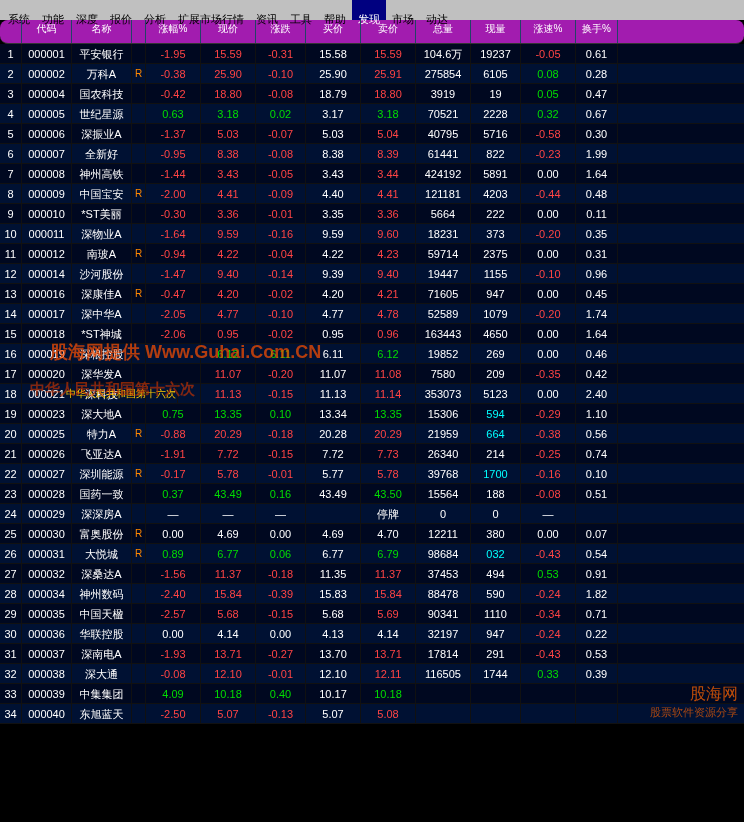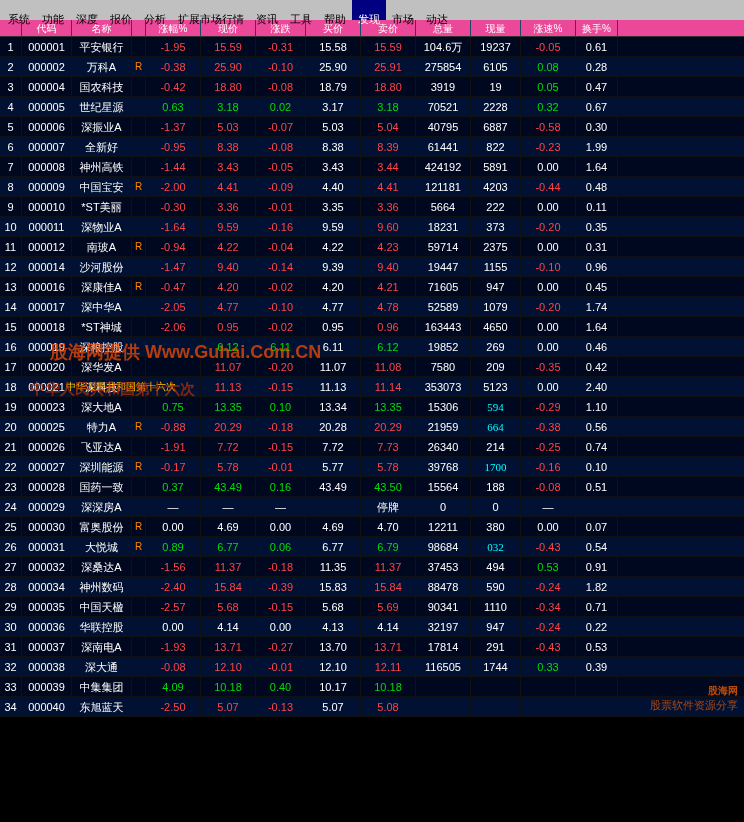--- a/index.html
+++ b/index.html
@@ -58,23 +58,24 @@
     
     .table-container {
       background: #000;
       overflow: hidden;
     }
 
     
     .tbl-header {
       display: grid;
       grid-template-columns: 22px 50px 60px 14px 55px 55px 50px 55px 55px 55px 50px 55px 42px;
-      background: #ec4899;
+      background: #a21caf;
       border-bottom: 1px solid #333;
-      height: 17px;
+      height: 24px;
+      border-radius: 8px;
     }
     .tbl-header > div {
       color: #fff;
       font-size: 10px;
       text-align: center;
       line-height: 17px;
       border-right: 1px solid #224466;
       overflow: hidden;
       white-space: nowrap;
     }
@@ -94,21 +95,21 @@
       line-height: 20px;
       border-right: 1px solid #111;
       overflow: hidden;
       white-space: nowrap;
       padding: 0 1px;
     }
     .col-name { color: #fff; text-align: left; padding-left: 2px; }
     .col-red { color: #ff4444; }
     .col-green { color: #00dd00; }
     .col-white { color: #fff; }
-    .col-cyan { color: #00ffff; font-family: Liberation Serif, serif; }
+    .col-cyan { color: #00ffff; }
 
     
     .watermark {
       position: absolute;
       top: 340px;
       left: 50px;
       color: rgba(255,80,0,0.7);
       font-size: 18px;
       font-weight: bold;
       pointer-events: none;
@@ -242,21 +243,21 @@
           <div class="col-white">5</div>
           <div class="col-white">000006</div>
           <div class="col-name col-white">深振业A</div>
           <div style="color: rgb(255, 136, 0); font-size: 10px; line-height: 20px; text-align: center;"></div>
           <div class="col-red">-1.37</div>
           <div class="col-red">5.03</div>
           <div class="col-red">-0.07</div>
           <div class="col-white">5.03</div>
           <div class="col-red">5.04</div>
           <div class="col-white">40795</div>
-          <div class="col-white">6887</div>
+          <div class="col-white">5716</div>
           <div class="col-red">-0.58</div>
           <div class="col-white">0.30</div>
         </div>
         <div class="tbl-row">
           <div class="col-white">6</div>
           <div class="col-white">000007</div>
           <div class="col-name col-white">全新好</div>
           <div style="color: rgb(255, 136, 0); font-size: 10px; line-height: 20px; text-align: center;"></div>
           <div class="col-red">-0.95</div>
           <div class="col-red">8.38</div>
@@ -689,17 +690,17 @@
           <div class="col-white"></div>
           <div class="col-white"></div>
         </div>
       </div>
   </div>
 
   <div class="watermark">股海网提供  Www.Guhai.Com.CN</div>
   <div class="watermark2">中华人民共和国第十六次</div>
 
   <div class="bottom-logo2">
-    <span style="color:rgba(255,100,0,0.75);font-size:10px;font-weight:bold;">股海网</span>
+    <span style="color:rgba(255,100,0,0.75);font-size:16px;font-weight:normal;">股海网</span>
     <span style="color:rgba(255,100,0,0.65);font-size:11px;">股票软件资源分享</span>
   </div>
 
 </div>
 
 </body></html>

